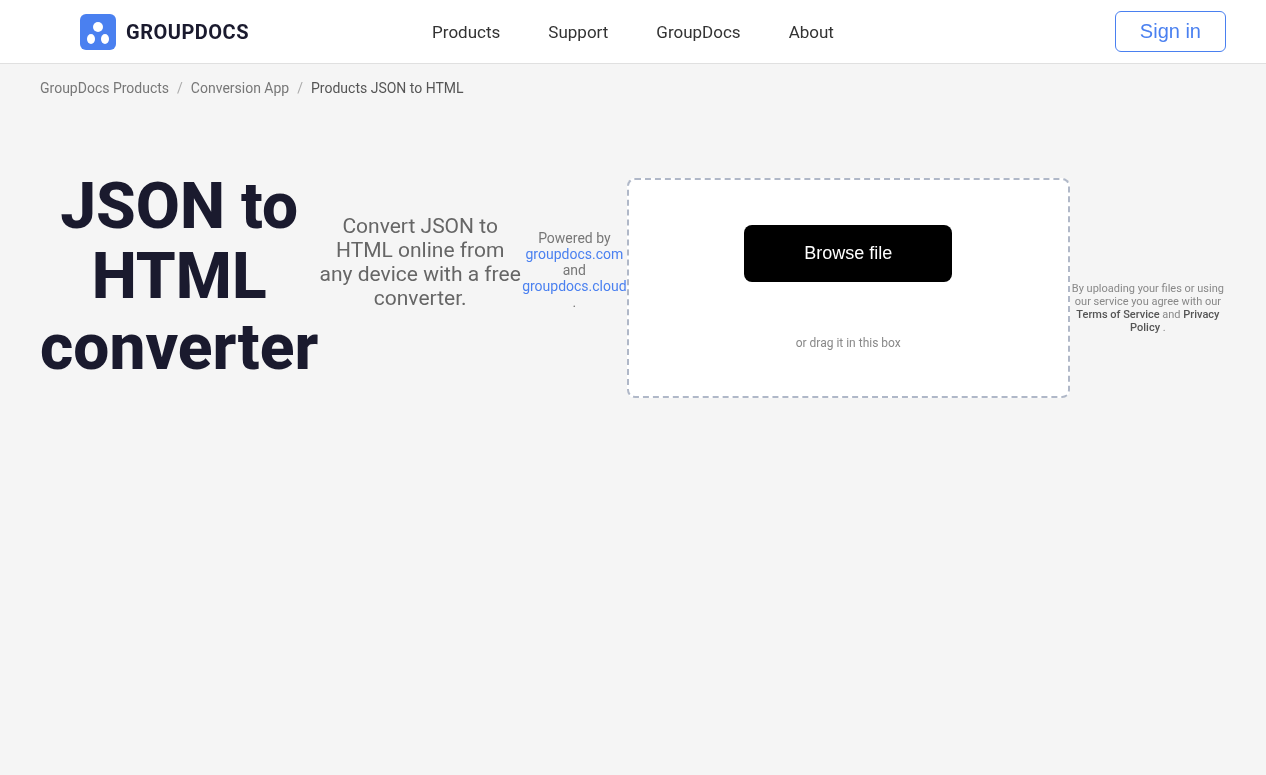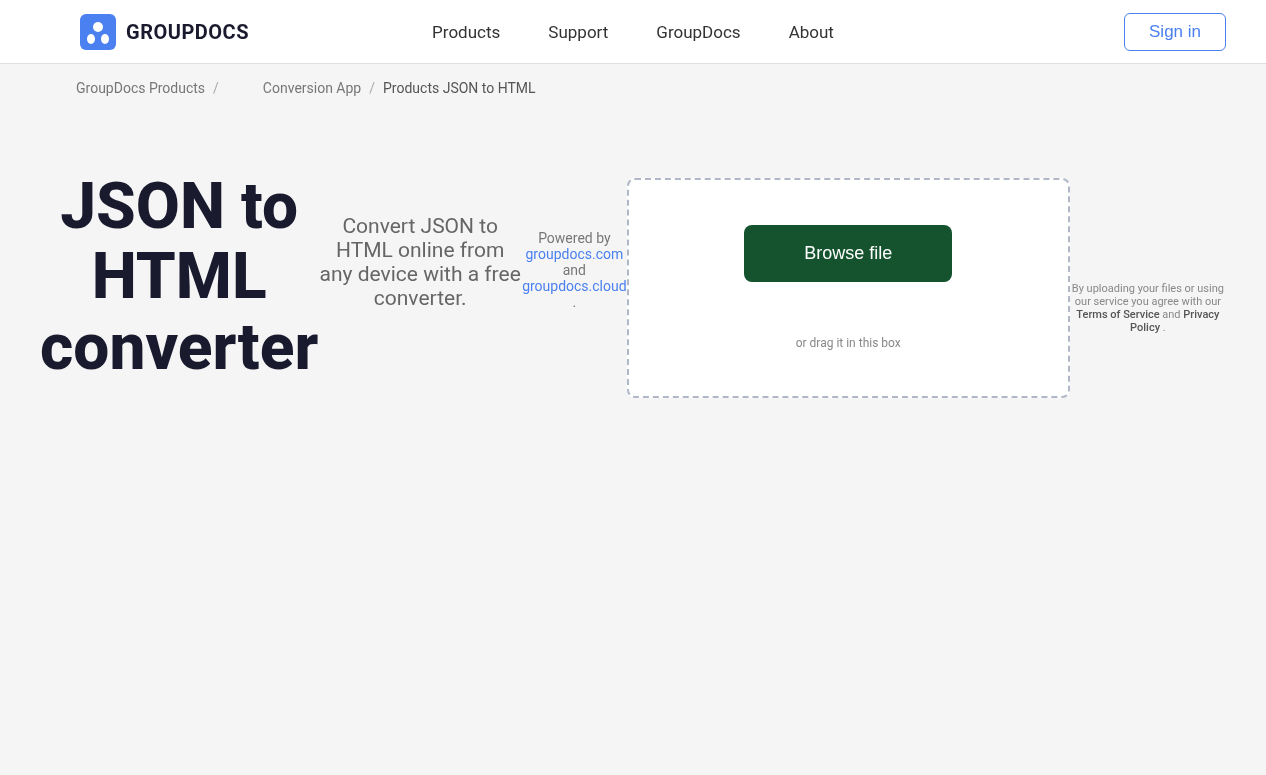--- a/index.html
+++ b/index.html
@@ -66,40 +66,39 @@
       display: flex;
       align-items: center;
     }
 
     .signin-btn {
       border: 1.5px solid #4a80f0;
       background: transparent;
       color: #4a80f0;
       padding: 8px 24px;
       border-radius: 6px;
-      font-size: 17px;
+      font-size: 20px;
       cursor: pointer;
       font-weight: 500;
     }
 
     
     .breadcrumb {
       padding: 16px 40px;
       display: flex;
       align-items: center;
       gap: 8px;
       background-color: #f5f5f5;
     }
 
     .breadcrumb-item {
       font-size: 14px;
       color: #777;
       text-decoration: none;
       cursor: pointer;
-      margin-left: 36px;
     }
 
     .breadcrumb-separator {
       color: #aaa;
       font-size: 14px;
     }
 
     .breadcrumb-current {
       font-size: 14px;
       color: #555;
@@ -150,21 +149,21 @@
       min-height: 220px;
       display: flex;
       flex-direction: column;
       align-items: center;
       justify-content: center;
       gap: 20px;
       padding: 40px;
     }
 
     .browse-btn {
-      background-color: #14532d;
+      background-color: #000000;
       color: #fff;
       border: none;
       padding: 18px 60px;
       border-radius: 8px;
       font-size: 18px;
       font-weight: 500;
       cursor: pointer;
     }
 
     .drag-text {

